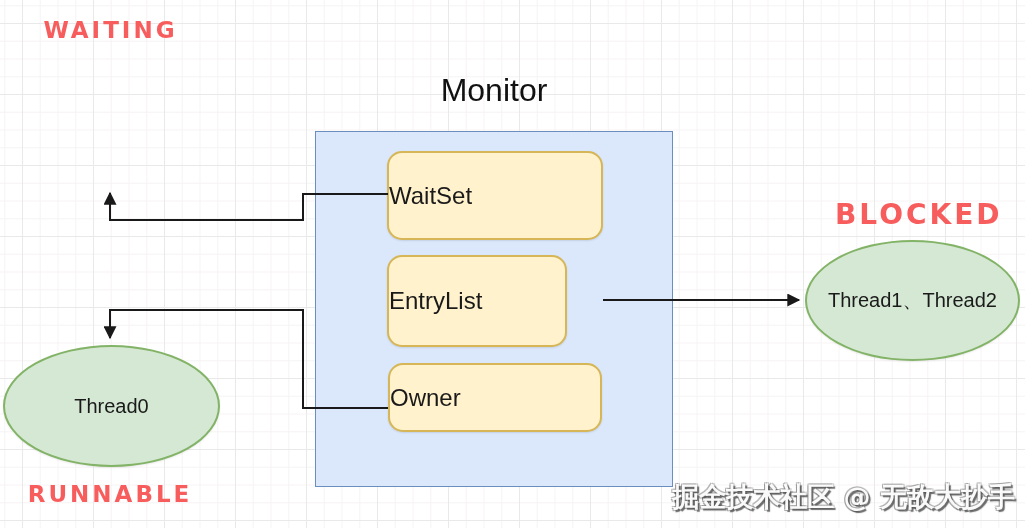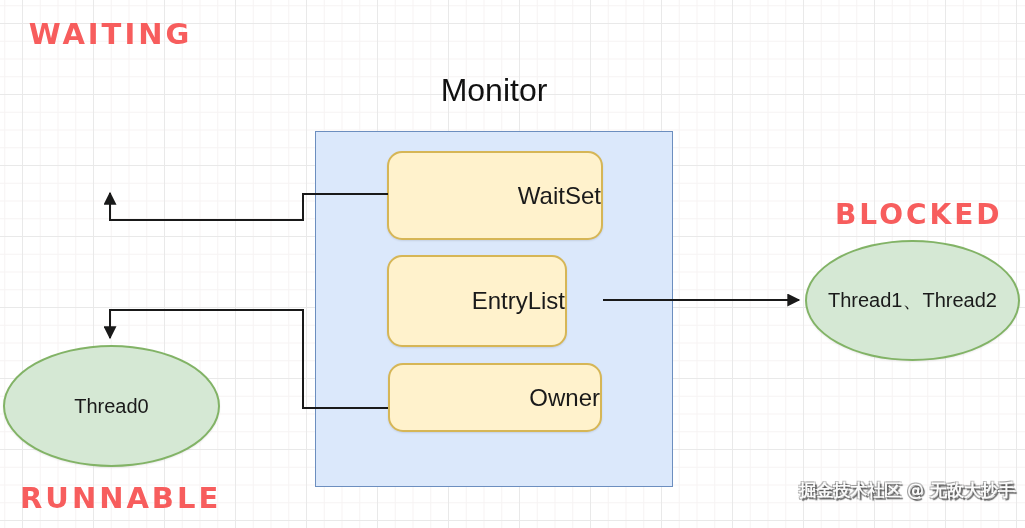--- a/index.html
+++ b/index.html
@@ -15,21 +15,21 @@
       linear-gradient(var(--grid-minor) 1px, transparent 1px),
       linear-gradient(90deg, var(--grid-minor) 1px, transparent 1px);
     background-size: 71px 71px, 71px 71px, 17.75px 17.75px, 17.75px 17.75px;
     background-position: 22px 23px;
   }
 
   .abs { position: absolute; }
 
   .state-label {
     font-weight: bold;
-    font-size: 29px;
+    font-size: 23px;
     letter-spacing: 3px;
     color: var(--state-label);
     text-align: center;
     white-space: nowrap;
     font-family: "DejaVu Sans", sans-serif;
   }
 
   .thread-ellipse {
     border-radius: 50%;
     background: var(--ellipse-fill);
@@ -46,29 +46,29 @@
 
   .monitor-box {
     background: var(--monitor-fill);
     border: 1.5px solid var(--monitor-border);
   }
 
   .part-box {
     background: var(--part-fill);
     border: 2px solid var(--part-border);
     border-radius: 15px;
-    display: flex; align-items: center; justify-content: flex-end;
+    display: flex; align-items: center; justify-content: flex-start;
     font-size: 24px; color: #1a1a1a;
     box-shadow: 0 1px 2px rgba(0,0,0,0.10);
   }
 
   .arrow-layer { position: absolute; inset: 0; pointer-events: none; }
 
   .watermark {
-    font-size: 17px; font-weight: bold; white-space: nowrap;
+    font-size: 27px; font-weight: bold; white-space: nowrap;
     color: rgba(255,255,255,0.96);
     text-shadow:
       2px 2px 1px rgba(70,70,70,0.80),
       -1px -1px 0 rgba(130,130,130,0.55),
       1px -1px 0 rgba(130,130,130,0.45),
       -1px 1px 0 rgba(110,110,110,0.55);
     text-align: right;
     font-family: "DejaVu Sans", sans-serif;
   }
 </style>

